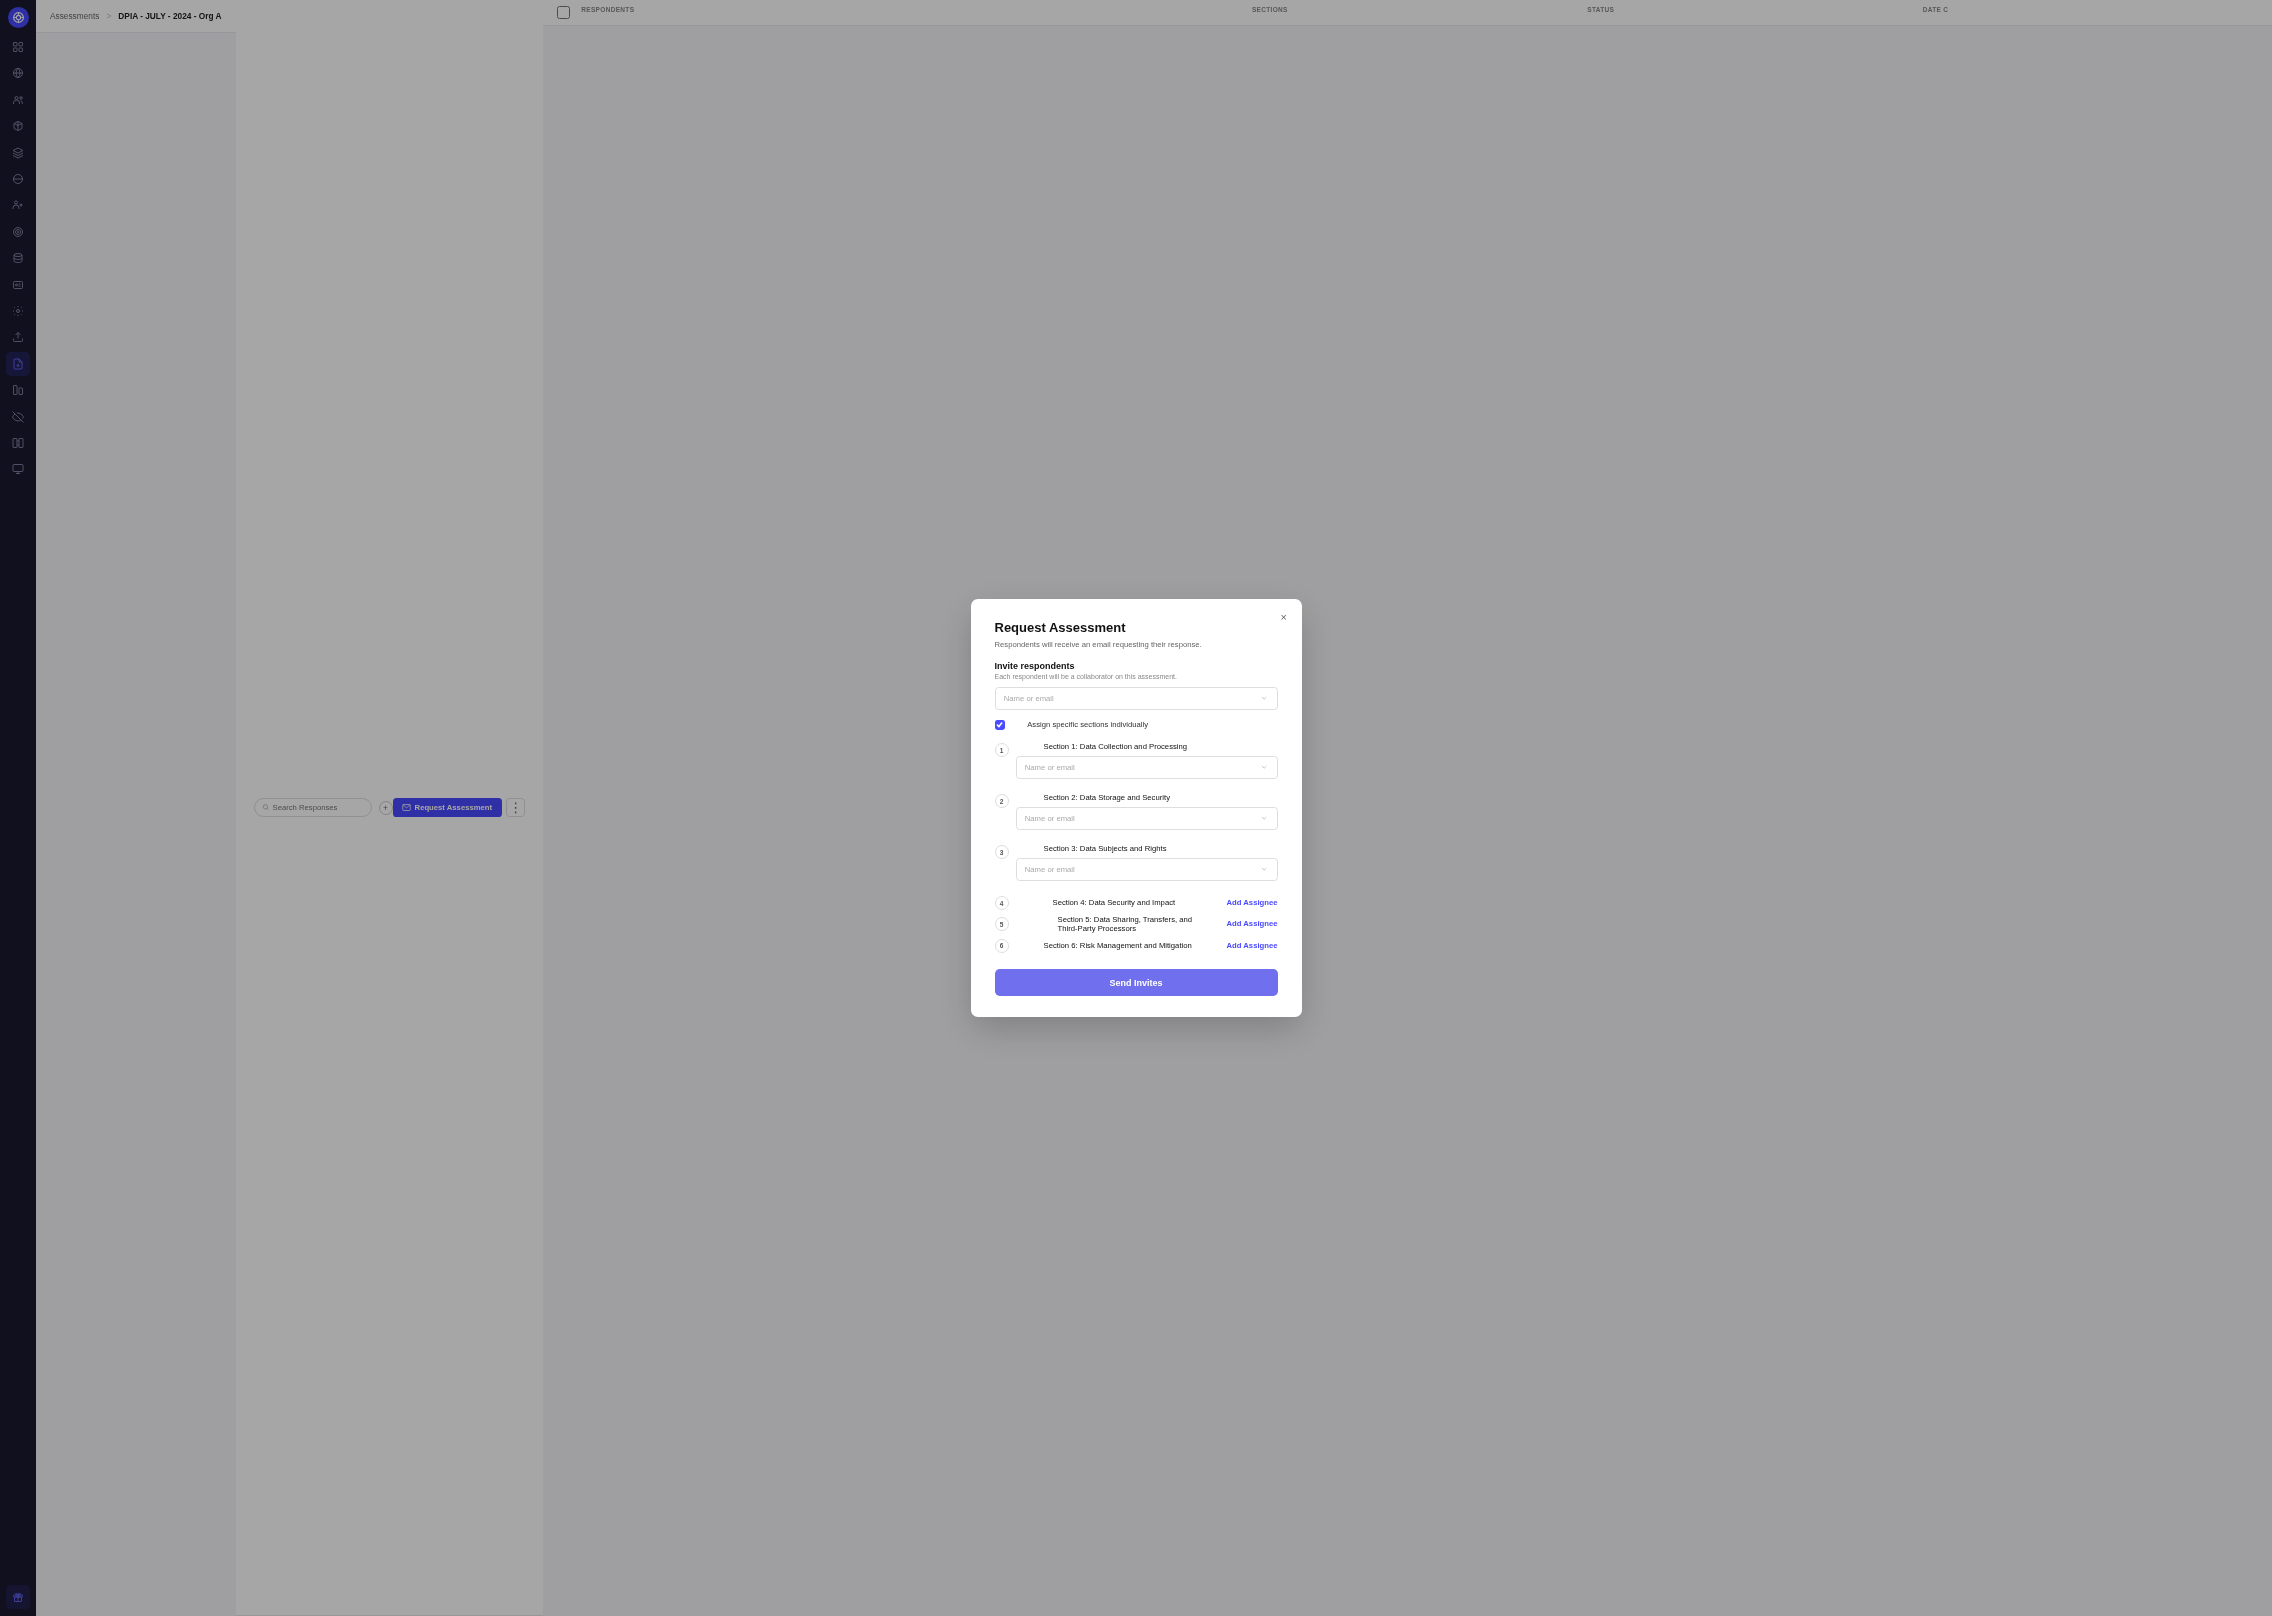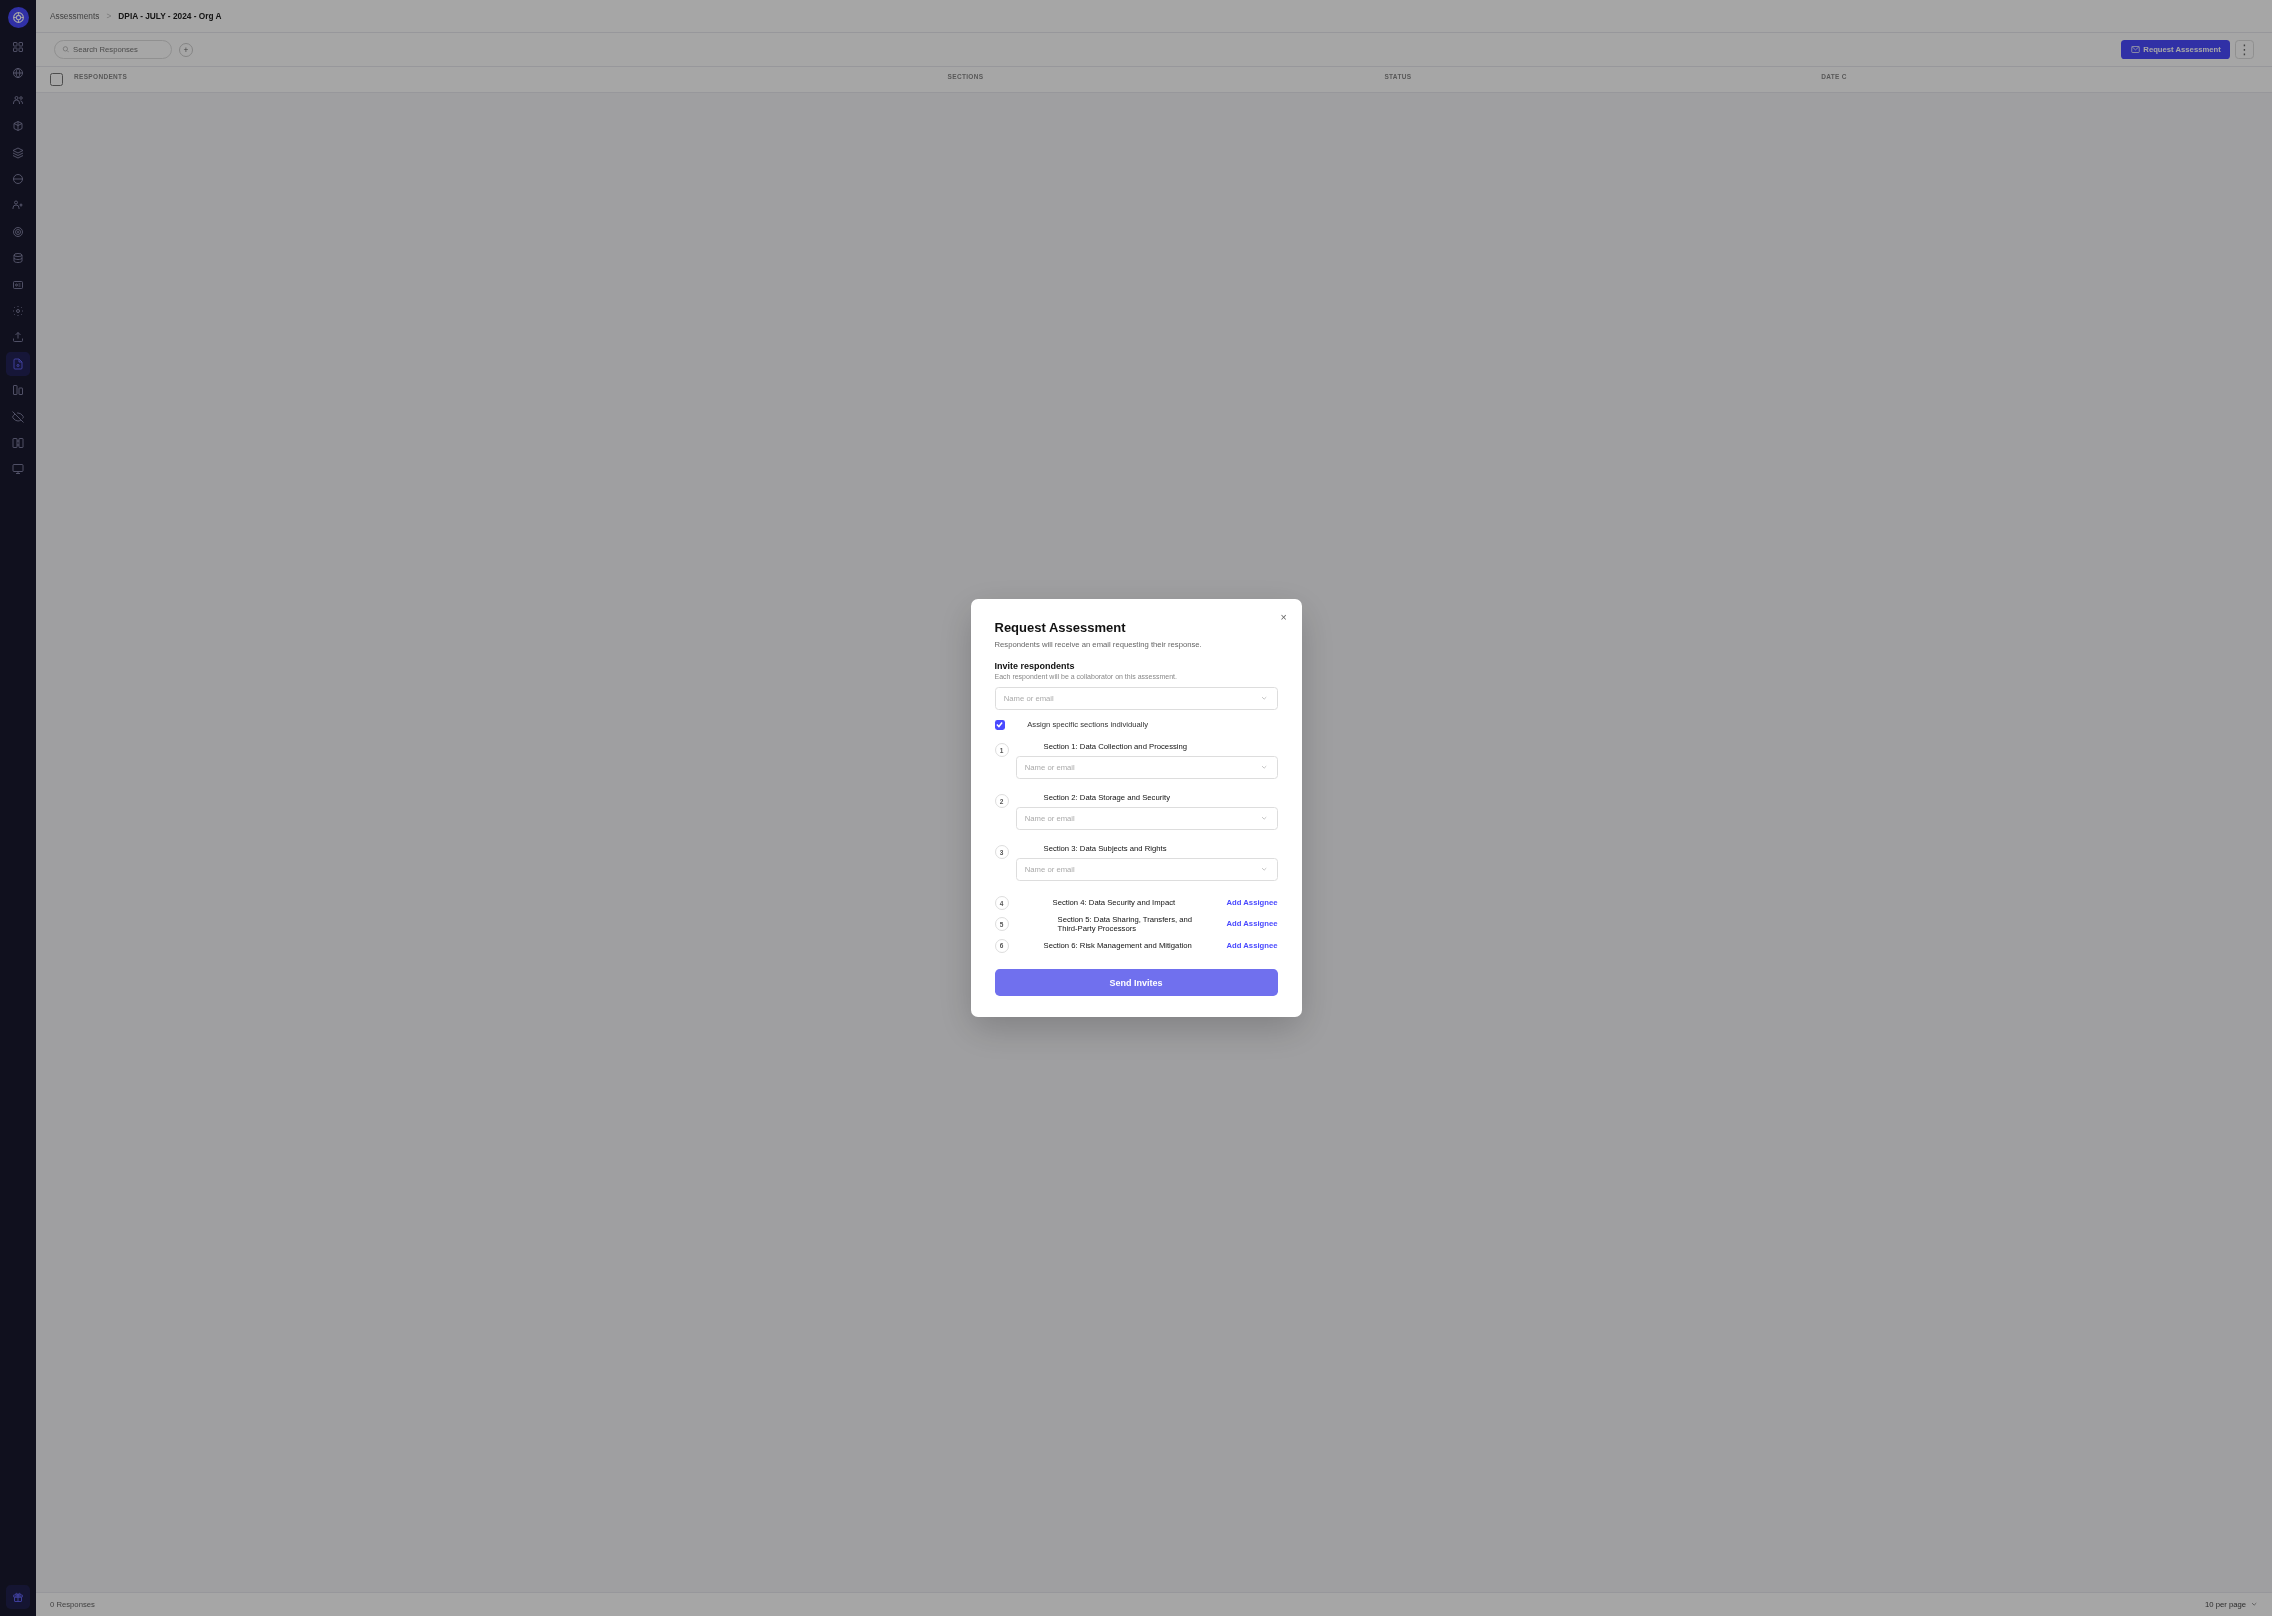--- a/index.html
+++ b/index.html
@@ -41,21 +41,21 @@
       display: flex; align-items: center; justify-content: center;
       cursor: pointer;
       color: #6666ff;
       background: rgba(74,74,255,0.15);
     }
 
     
     .main {
       flex: 1;
       display: flex;
-      flex-direction: column;
+      flex-direction: row;
       background: #f5f5f8;
       position: relative;
     }
 
     
     .header {
       background: #fff;
       padding: 0 14px;
       height: 33px;
       display: flex;
@@ -431,29 +431,20 @@
       </div>
       <div>RESPONDENTS</div>
       <div>SECTIONS</div>
       <div>STATUS</div>
       <div>DATE C</div>
     </div>
     <div class="table-body">
     </div>
   </div>
 
-  <footer class="footer">
-    <span>0 Responses</span>
-    <div class="per-page">
-      <span>10 per page</span>
-      <svg width="8.3" height="8.3" viewBox="0 0 24 24" fill="none" stroke="#666" stroke-width="2">
-          <polyline points="6 9 12 15 18 9"></polyline>
-        </svg>
-    </div>
-  </footer>
 </div>
 
 <div class="overlay">
   <div class="modal">
     <button class="modal-close">×</button>
 
     <h2 class="modal-title">Request Assessment</h2>
     <p class="modal-subtitle">Respondents will receive an email requesting their response.</p>
 
     <div>

